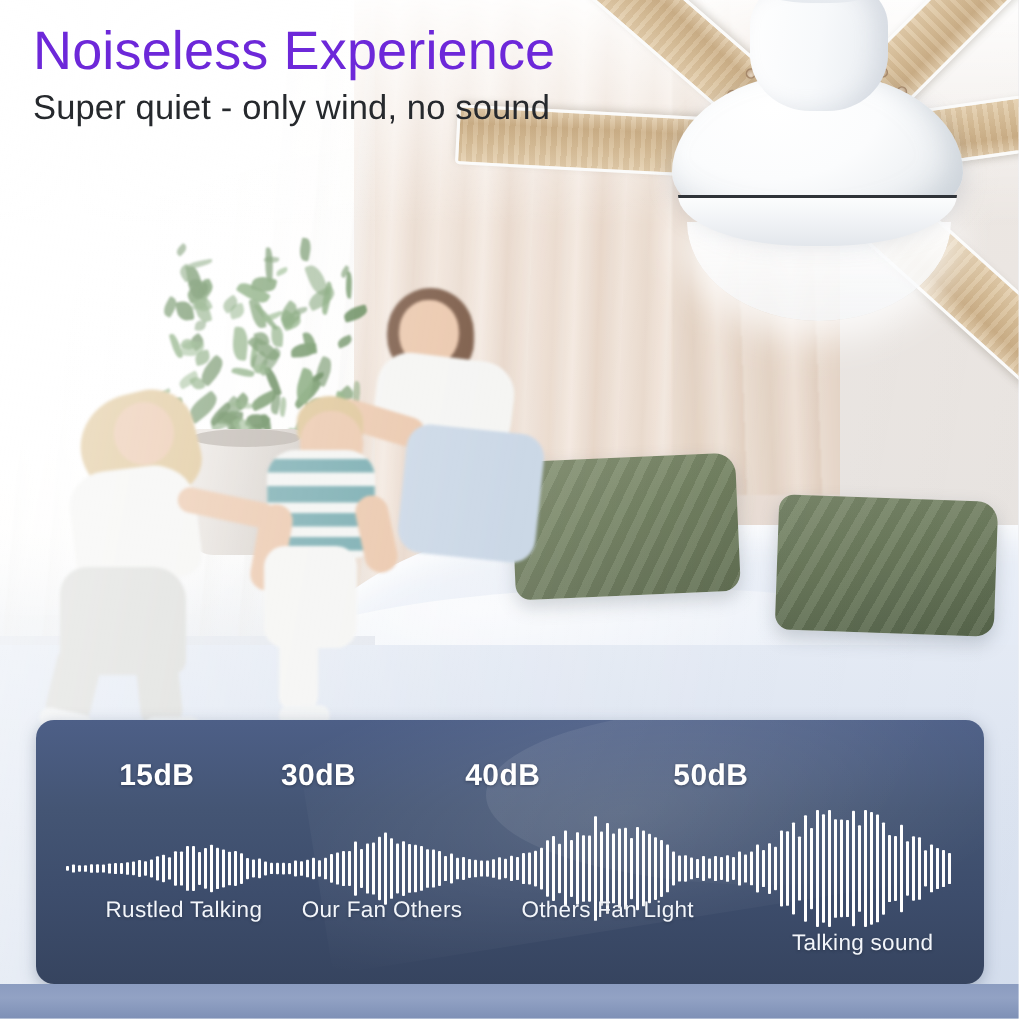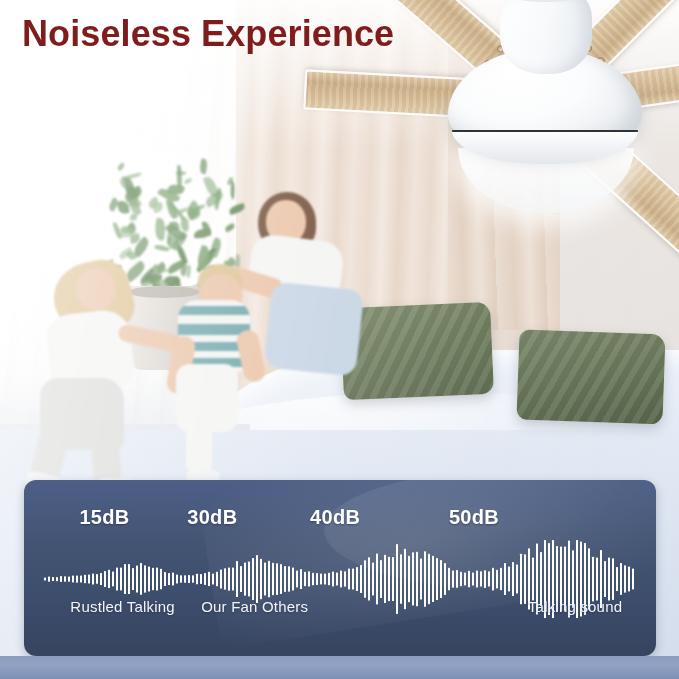--- a/index.html
+++ b/index.html
@@ -218,22 +218,22 @@
   .light-ring {
     position:absolute; left:128px; top:218px; width:176px; height:66px;
     border-radius:0 0 50% 50% / 0 0 100% 100%;
     background:linear-gradient(180deg, rgba(255,255,255,.96), rgba(246,248,250,.86));
     box-shadow:0 6px 24px 6px rgba(255,255,255,.78);
   }
 
   
   .title {
     position:absolute; left:22px; top:13px;
-    font-size:36px; font-weight:bold; letter-spacing:.1px;
-    color:#7f1d1d;
+    font-size:36px; font-weight:normal; letter-spacing:.1px;
+    color:#6d28d9;
   }
   .subtitle {
     position:absolute; left:22px; top:58px;
     font-size:23px; color:#26292d; letter-spacing:.1px;
   }
 
   
   .noise-panel {
     position:absolute; left:24px; top:480px; width:632px; height:176px;
     border-radius:12px;
@@ -488,20 +488,21 @@
       <div class="light-ring"></div>
       <div class="motor-lower"></div>
       <div class="motor-band"></div>
       <div class="motor-neck"></div>
       <div class="motor-canopy"></div>
 
     </div>
   </div>
 
   <div class="title">Noiseless Experience</div>
+  <div class="subtitle">Super quiet - only wind, no sound</div>
 
   <div class="noise-panel">
     <div class="panel-sheen"></div>
     <div class="panel-sheen2"></div>
 
     <div class="db-row" id="db-row">
         <div class="db-label" style="left: 15.6%;">15dB</div>
         <div class="db-label" style="left: 36.5%;">30dB</div>
         <div class="db-label" style="left: 60.3%;">40dB</div>
         <div class="db-label" style="left: 87.2%;">50dB</div>
@@ -656,18 +657,19 @@
           <rect x="578.0" y="25.0" width="2" height="31.9" fill="#ffffff" rx="0.6"></rect>
           <rect x="582.0" y="27.3" width="2" height="27.4" fill="#ffffff" rx="0.6"></rect>
           <rect x="586.0" y="28.6" width="2" height="24.8" fill="#ffffff" rx="0.6"></rect>
           <rect x="590.0" y="30.6" width="2" height="20.8" fill="#ffffff" rx="0.6"></rect>
         </svg>
     </div>
 
     <div class="cap-row" id="cap-row">
         <div class="cap-label" style="left: 15.6%;">Rustled Talking</div>
         <div class="cap-label" style="left: 36.5%;">Our Fan Others</div>
-        <div class="cap-label" style="left: 87.2%;">Talking sound</div>
+        <div class="cap-label" style="left: 60.3%;">Others Fan Light</div>
+        <div class="cap-label" style="left: 87.2%; margin-top: 22px;">Talking sound</div>
       </div>
   </div>
 
   <div class="below-strip"></div>
 </div>
 
 </body></html>

